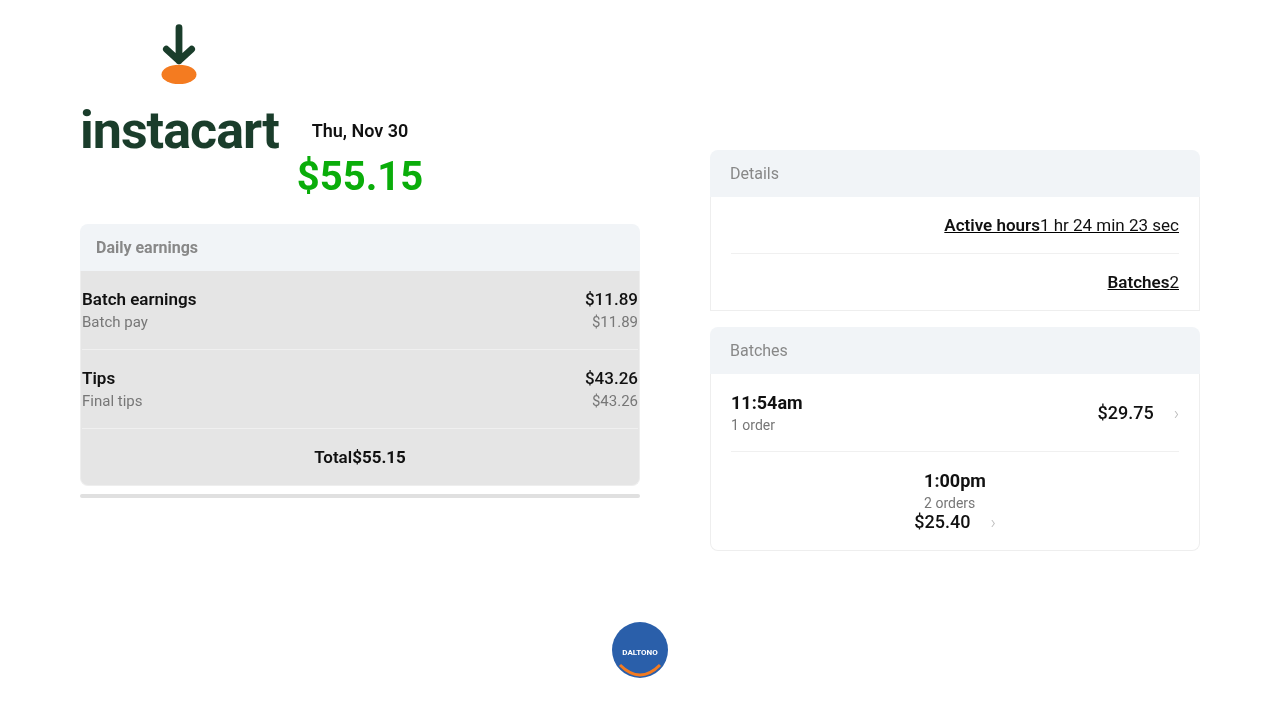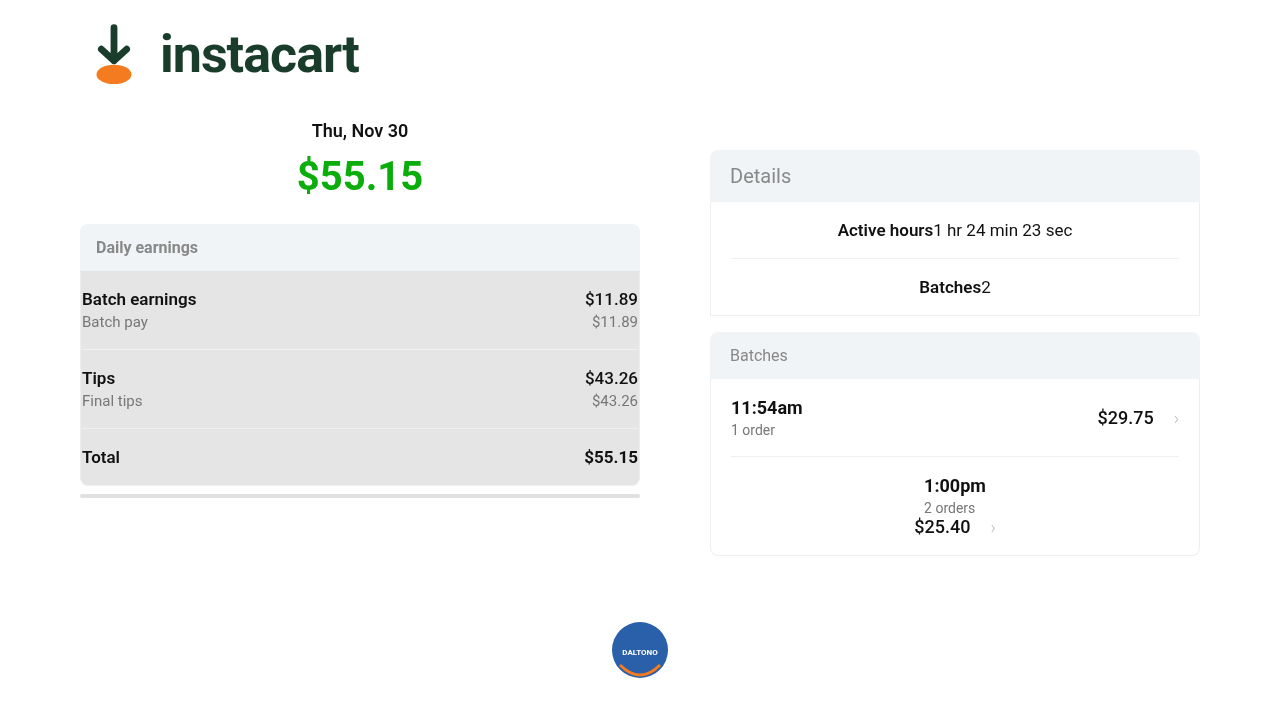--- a/index.html
+++ b/index.html
@@ -13,20 +13,21 @@
     }
 
     
     .logo-area {
       position: absolute;
       top: 20px;
       left: 80px;
       display: flex;
       align-items: center;
       gap: 12px;
+      flex-direction: column;
     }
     .logo-text {
       font-size: 52px;
       font-weight: 700;
       color: #1a3d2b;
       letter-spacing: -1px;
     }
 
     
     .left-panel {
@@ -109,21 +110,21 @@
       color: #777;
     }
 
     .earnings-sub-value {
       font-size: 15px;
       color: #777;
     }
 
     .total-row {
       display: flex;
-      justify-content: space-between;
+      justify-content: center;
       align-items: center;
       padding: 18px 0;
     }
 
     .total-label {
       font-size: 17px;
       font-weight: 600;
       color: #111;
     }
 
@@ -146,38 +147,39 @@
       position: absolute;
       top: 150px;
       left: 710px;
       width: 490px;
     }
 
     .details-header {
       background: #f1f4f7;
       border-radius: 8px 8px 0 0;
       padding: 14px 20px;
-      font-size: 20px;
+      font-size: 16px;
       color: #888;
       font-weight: 400;
     }
 
     .details-content {
       background: #fff;
       border: 1px solid #eee;
       border-top: none;
       padding: 0 20px;
     }
 
     .detail-row {
       display: flex;
-      justify-content: center;
+      justify-content: flex-end;
       align-items: center;
       padding: 18px 0;
       border-bottom: 1px solid #f0f0f0;
+      text-decoration: underline;
     }
 
     .detail-row:last-child {
       border-bottom: none;
     }
 
     .detail-label {
       font-size: 17px;
       font-weight: 600;
       color: #111;

